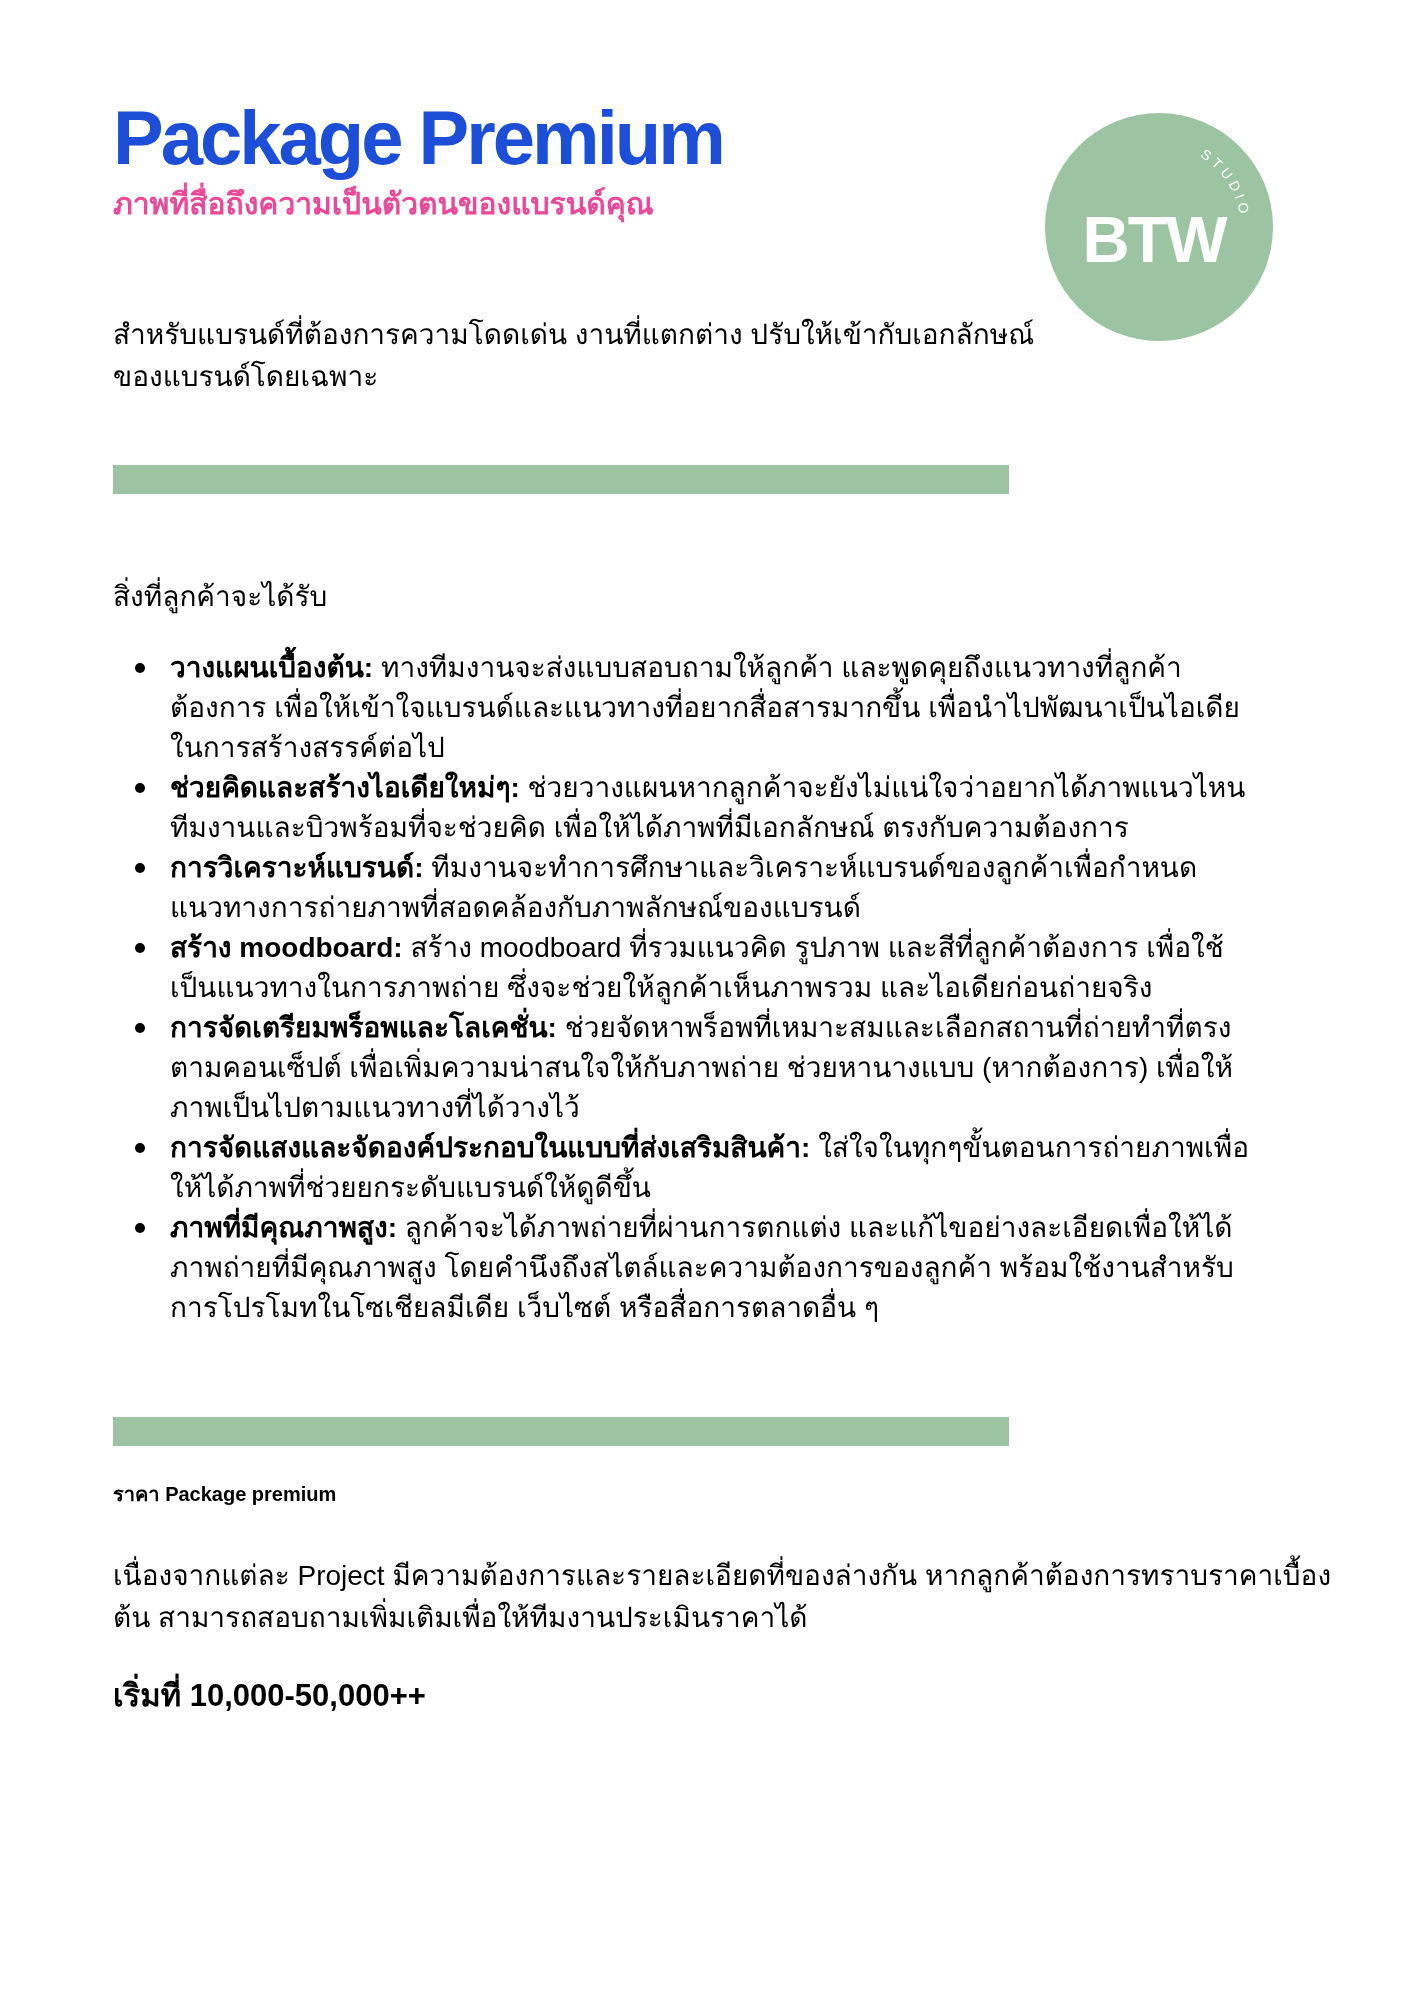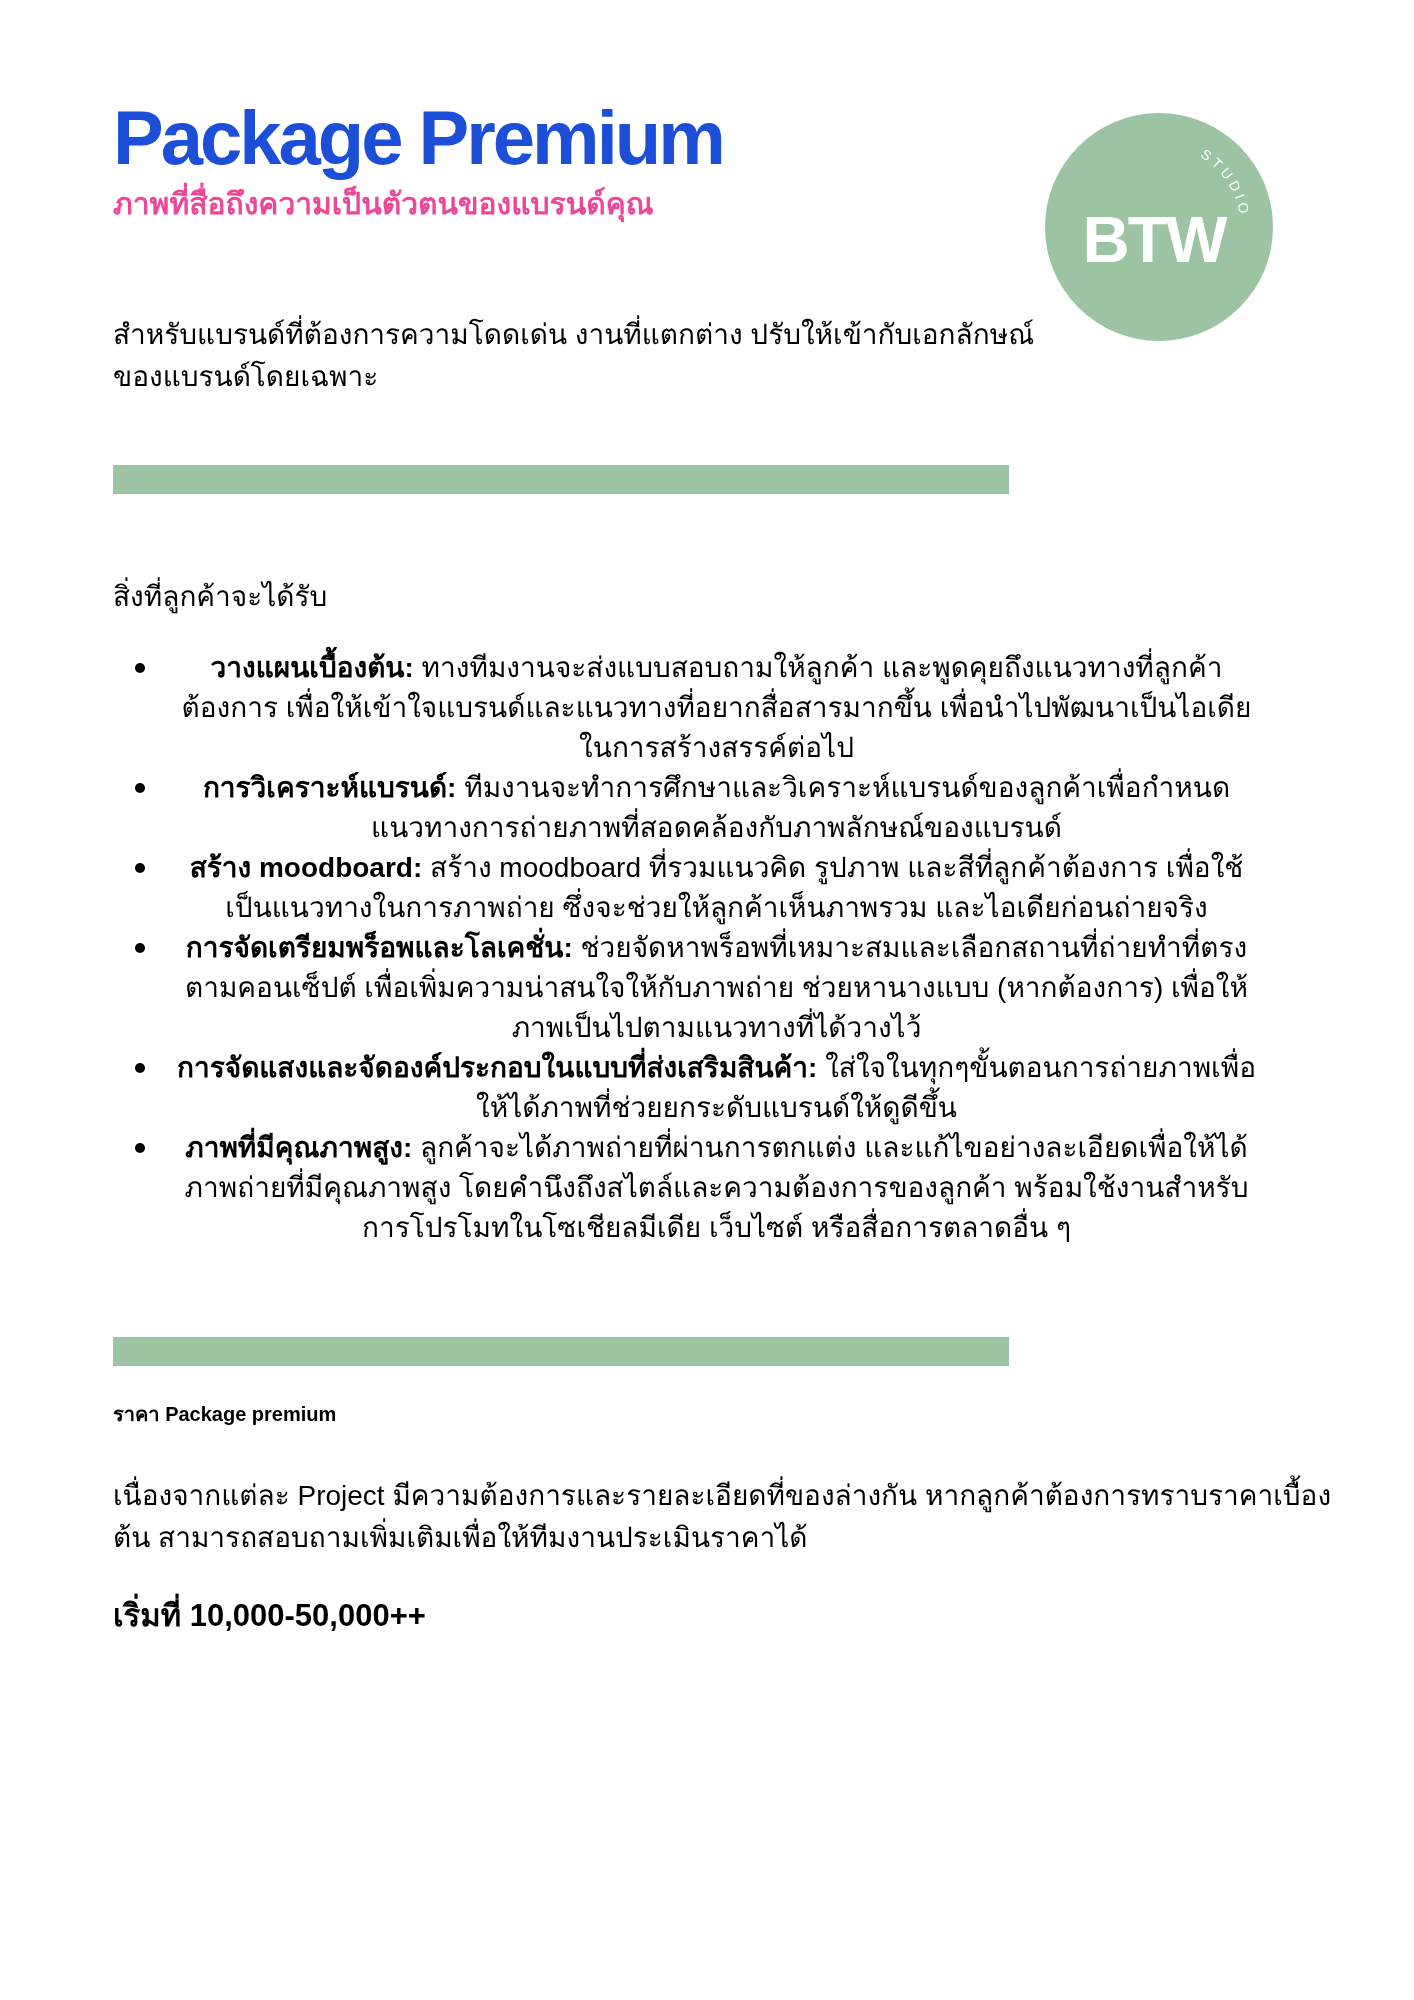--- a/index.html
+++ b/index.html
@@ -43,21 +43,20 @@
   ul.benefits{
     margin:30px 0 0 0;padding:0;
     list-style:none;
     width:1150px;
     font-size:28px;line-height:40px;
   }
   ul.benefits li{
     position:relative;
     padding-left:57px;
     margin:0;
-    text-align:center;
   }
   ul.benefits li .dot{
     position:absolute;left:22px;top:15px;
     width:10px;height:10px;border-radius:50%;
     background:#000;
   }
   .lead{font-weight:bold;}
   h4.pricing-heading{
     margin:28px 0 0 0;
     font-size:20px;line-height:40px;
@@ -107,20 +106,25 @@
   <div class="content">
     <h3 class="benefits-heading">สิ่งที่ลูกค้าจะได้รับ</h3>
     <ul class="benefits">
       <li>
         <span class="dot"></span>
         <span class="lead">วางแผนเบื้องต้น:</span>
         <span>ทางทีมงานจะส่งแบบสอบถามให้ลูกค้า และพูดคุยถึงแนวทางที่ลูกค้าต้องการ เพื่อให้เข้าใจแบรนด์และแนวทางที่อยากสื่อสารมากขึ้น เพื่อนำไปพัฒนาเป็นไอเดียในการสร้างสรรค์ต่อไป</span>
       </li>
       <li>
         <span class="dot"></span>
+        <span class="lead">ช่วยคิดและสร้างไอเดียใหม่ๆ:</span>
+        <span>ช่วยวางแผนหากลูกค้าจะยังไม่แน่ใจว่าอยากได้ภาพแนวไหน ทีมงานและบิวพร้อมที่จะช่วยคิด เพื่อให้ได้ภาพที่มีเอกลักษณ์ ตรงกับความต้องการ</span>
+      </li>
+      <li>
+        <span class="dot"></span>
         <span class="lead">การวิเคราะห์แบรนด์:</span>
         <span>ทีมงานจะทำการศึกษาและวิเคราะห์แบรนด์ของลูกค้าเพื่อกำหนดแนวทางการถ่ายภาพที่สอดคล้องกับภาพลักษณ์ของแบรนด์</span>
       </li>
       <li>
         <span class="dot"></span>
         <span class="lead">สร้าง moodboard:</span>
         <span>สร้าง moodboard ที่รวมแนวคิด รูปภาพ และสีที่ลูกค้าต้องการ เพื่อใช้เป็นแนวทางในการภาพถ่าย ซึ่งจะช่วยให้ลูกค้าเห็นภาพรวม และไอเดียก่อนถ่ายจริง</span>
       </li>
       <li>
         <span class="dot"></span>

